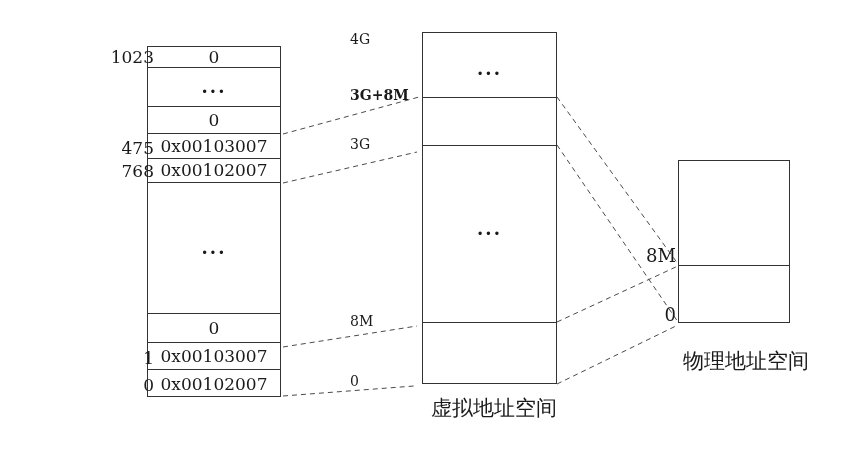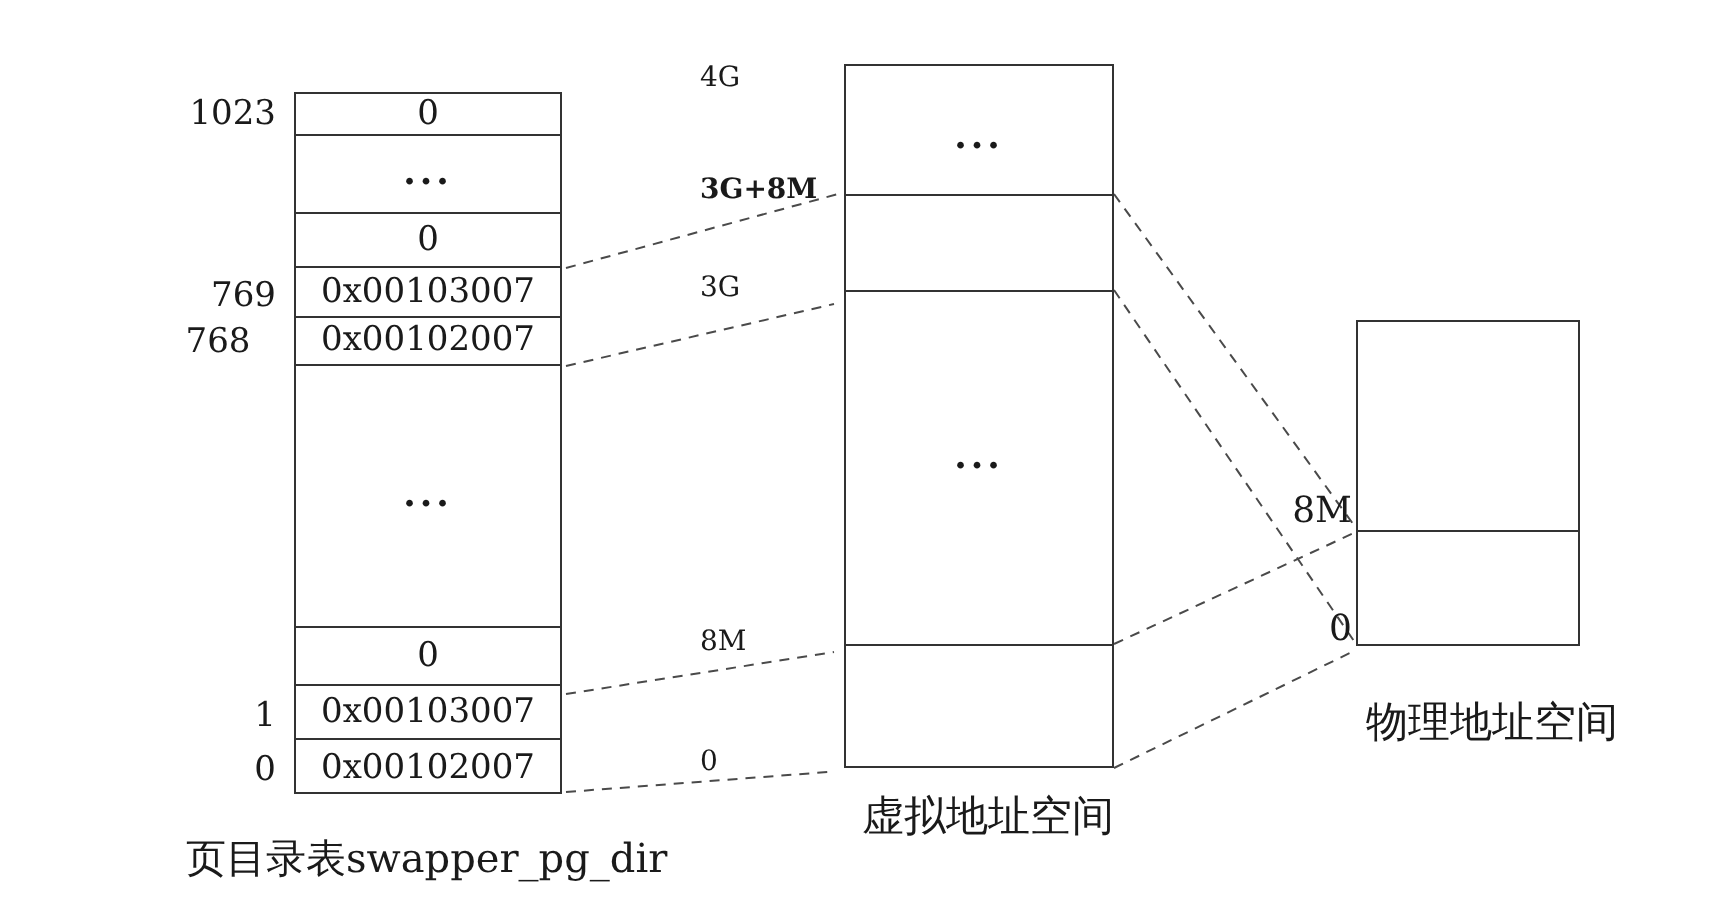--- a/index.html
+++ b/index.html
@@ -28,24 +28,24 @@
     font-size:17px;line-height:1;
     flex:0 0 auto;
   }
   .pd-row:last-child{border-bottom:none;}
   .r0{height:21px;} .r1{height:39px;} .r2{height:27px;} .r3{height:25px;}
   .r4{height:24px;} .r5{height:131px;} .r6{height:29px;} .r7{height:27px;}
   .r8{height:28px;}
   .dots{font-weight:bold;letter-spacing:2px;font-size:18px;}
 
   .idx{
-    position:absolute;left:80px;width:58px;text-align:right;
+    position:absolute;left:96px;width:58px;text-align:right;
     font-size:17px;line-height:1;
   }
-  .idx-1023{top:49px;} .idx-769{top:140px;} .idx-768{top:163px;text-align:center;}
+  .idx-1023{top:49px;} .idx-769{top:140px;} .idx-768{top:163px;}
   .idx-1{top:350px;} .idx-0{top:377px;}
 
   
   .virt-box{
     position:absolute;left:422px;top:32px;width:135px;height:352px;
     border:1px solid #333;box-sizing:border-box;
   }
   .hline{position:absolute;height:0;border-top:1px solid #333;}
   .vl-3g8m{left:422px;top:97px;width:135px;}
   .vl-3g{left:422px;top:145px;width:135px;}
@@ -120,21 +120,21 @@
       </div>
     <div class="pd-row r7">
         <span>0x00103007</span>
       </div>
     <div class="pd-row r8">
         <span>0x00102007</span>
       </div>
   </div>
 
   <div class="idx idx-1023">1023</div>
-  <div class="idx idx-769">769</div>
+  <div class="idx idx-769">475</div>
   <div class="idx idx-768">768</div>
   <div class="idx idx-1">1</div>
   <div class="idx idx-0">0</div>
 
   <div class="virt-box"></div>
   <div class="hline vl-3g8m"></div>
   <div class="hline vl-3g"></div>
   <div class="hline vl-8m"></div>
   <div class="vdots vdots-top dots">...</div>
   <div class="vdots vdots-mid dots">...</div>
@@ -143,17 +143,16 @@
   <div class="vlab vlab-3g8m">3G+8M</div>
   <div class="vlab vlab-3g">3G</div>
   <div class="vlab vlab-8m">8M</div>
   <div class="vlab vlab-0">0</div>
 
   <div class="phys-box"></div>
   <div class="hline pl-8m"></div>
   <div class="plab plab-8m">8M</div>
   <div class="plab plab-0">0</div>
 
-  <div class="caption cap-pd">页目录表swapper_pg_dir</div>
   <div class="caption cap-phys">物理地址空间</div>
   <div class="caption cap-virt">虚拟地址空间</div>
 
 </div>
 
 </body></html>

